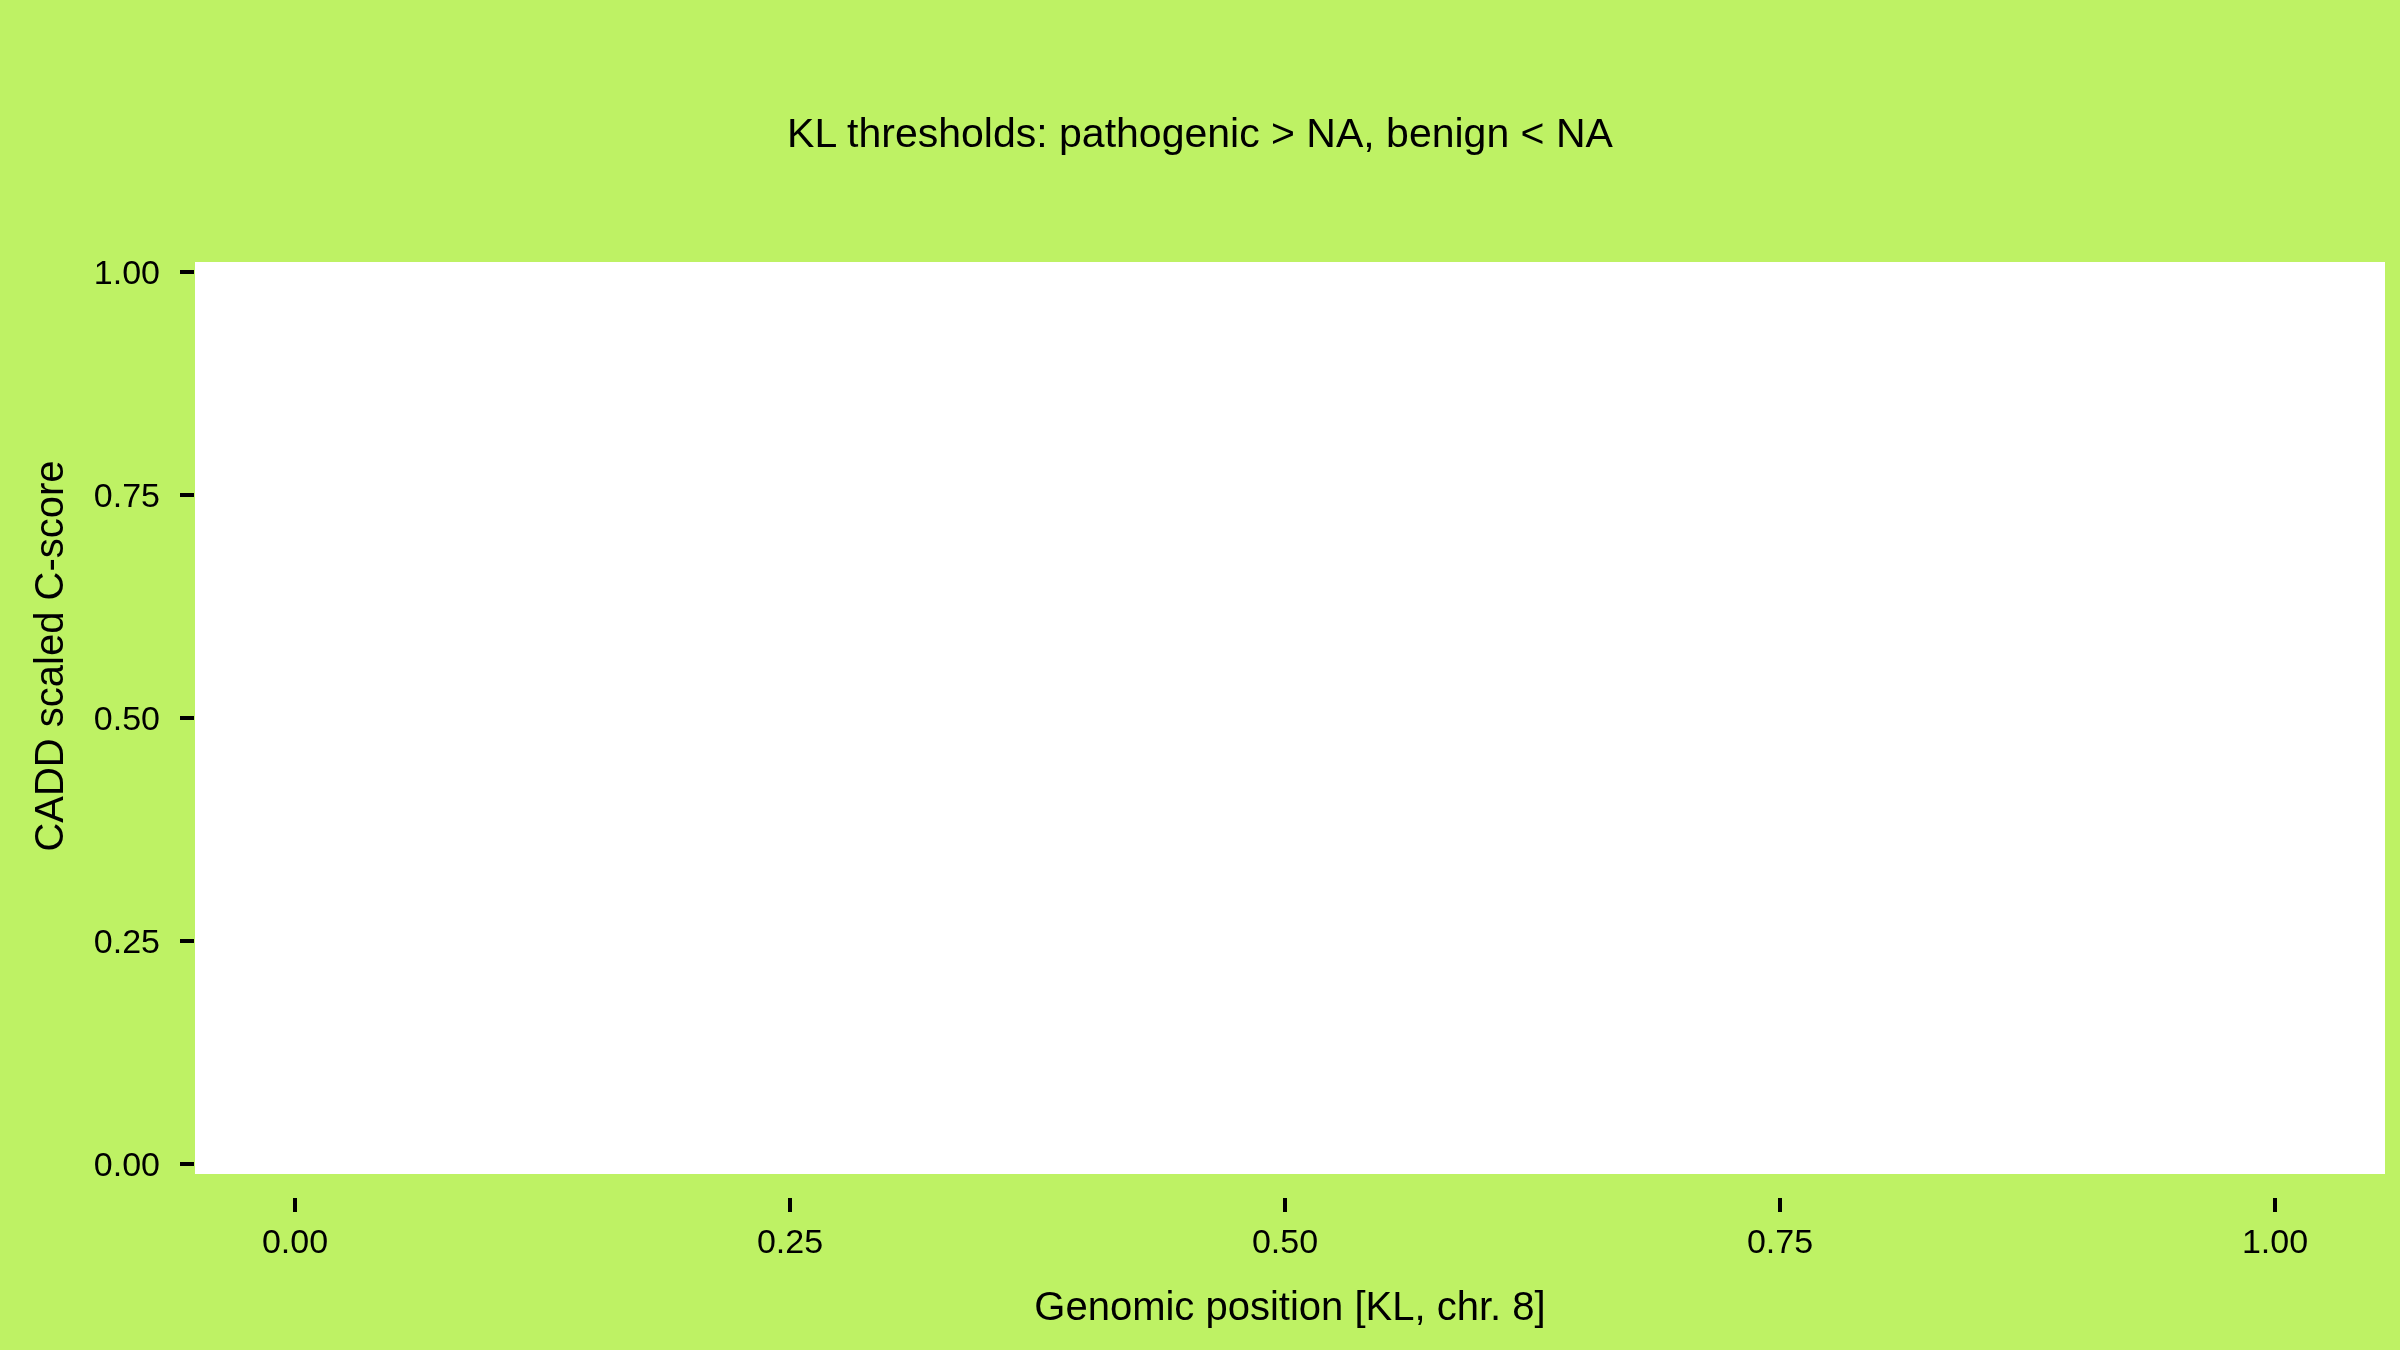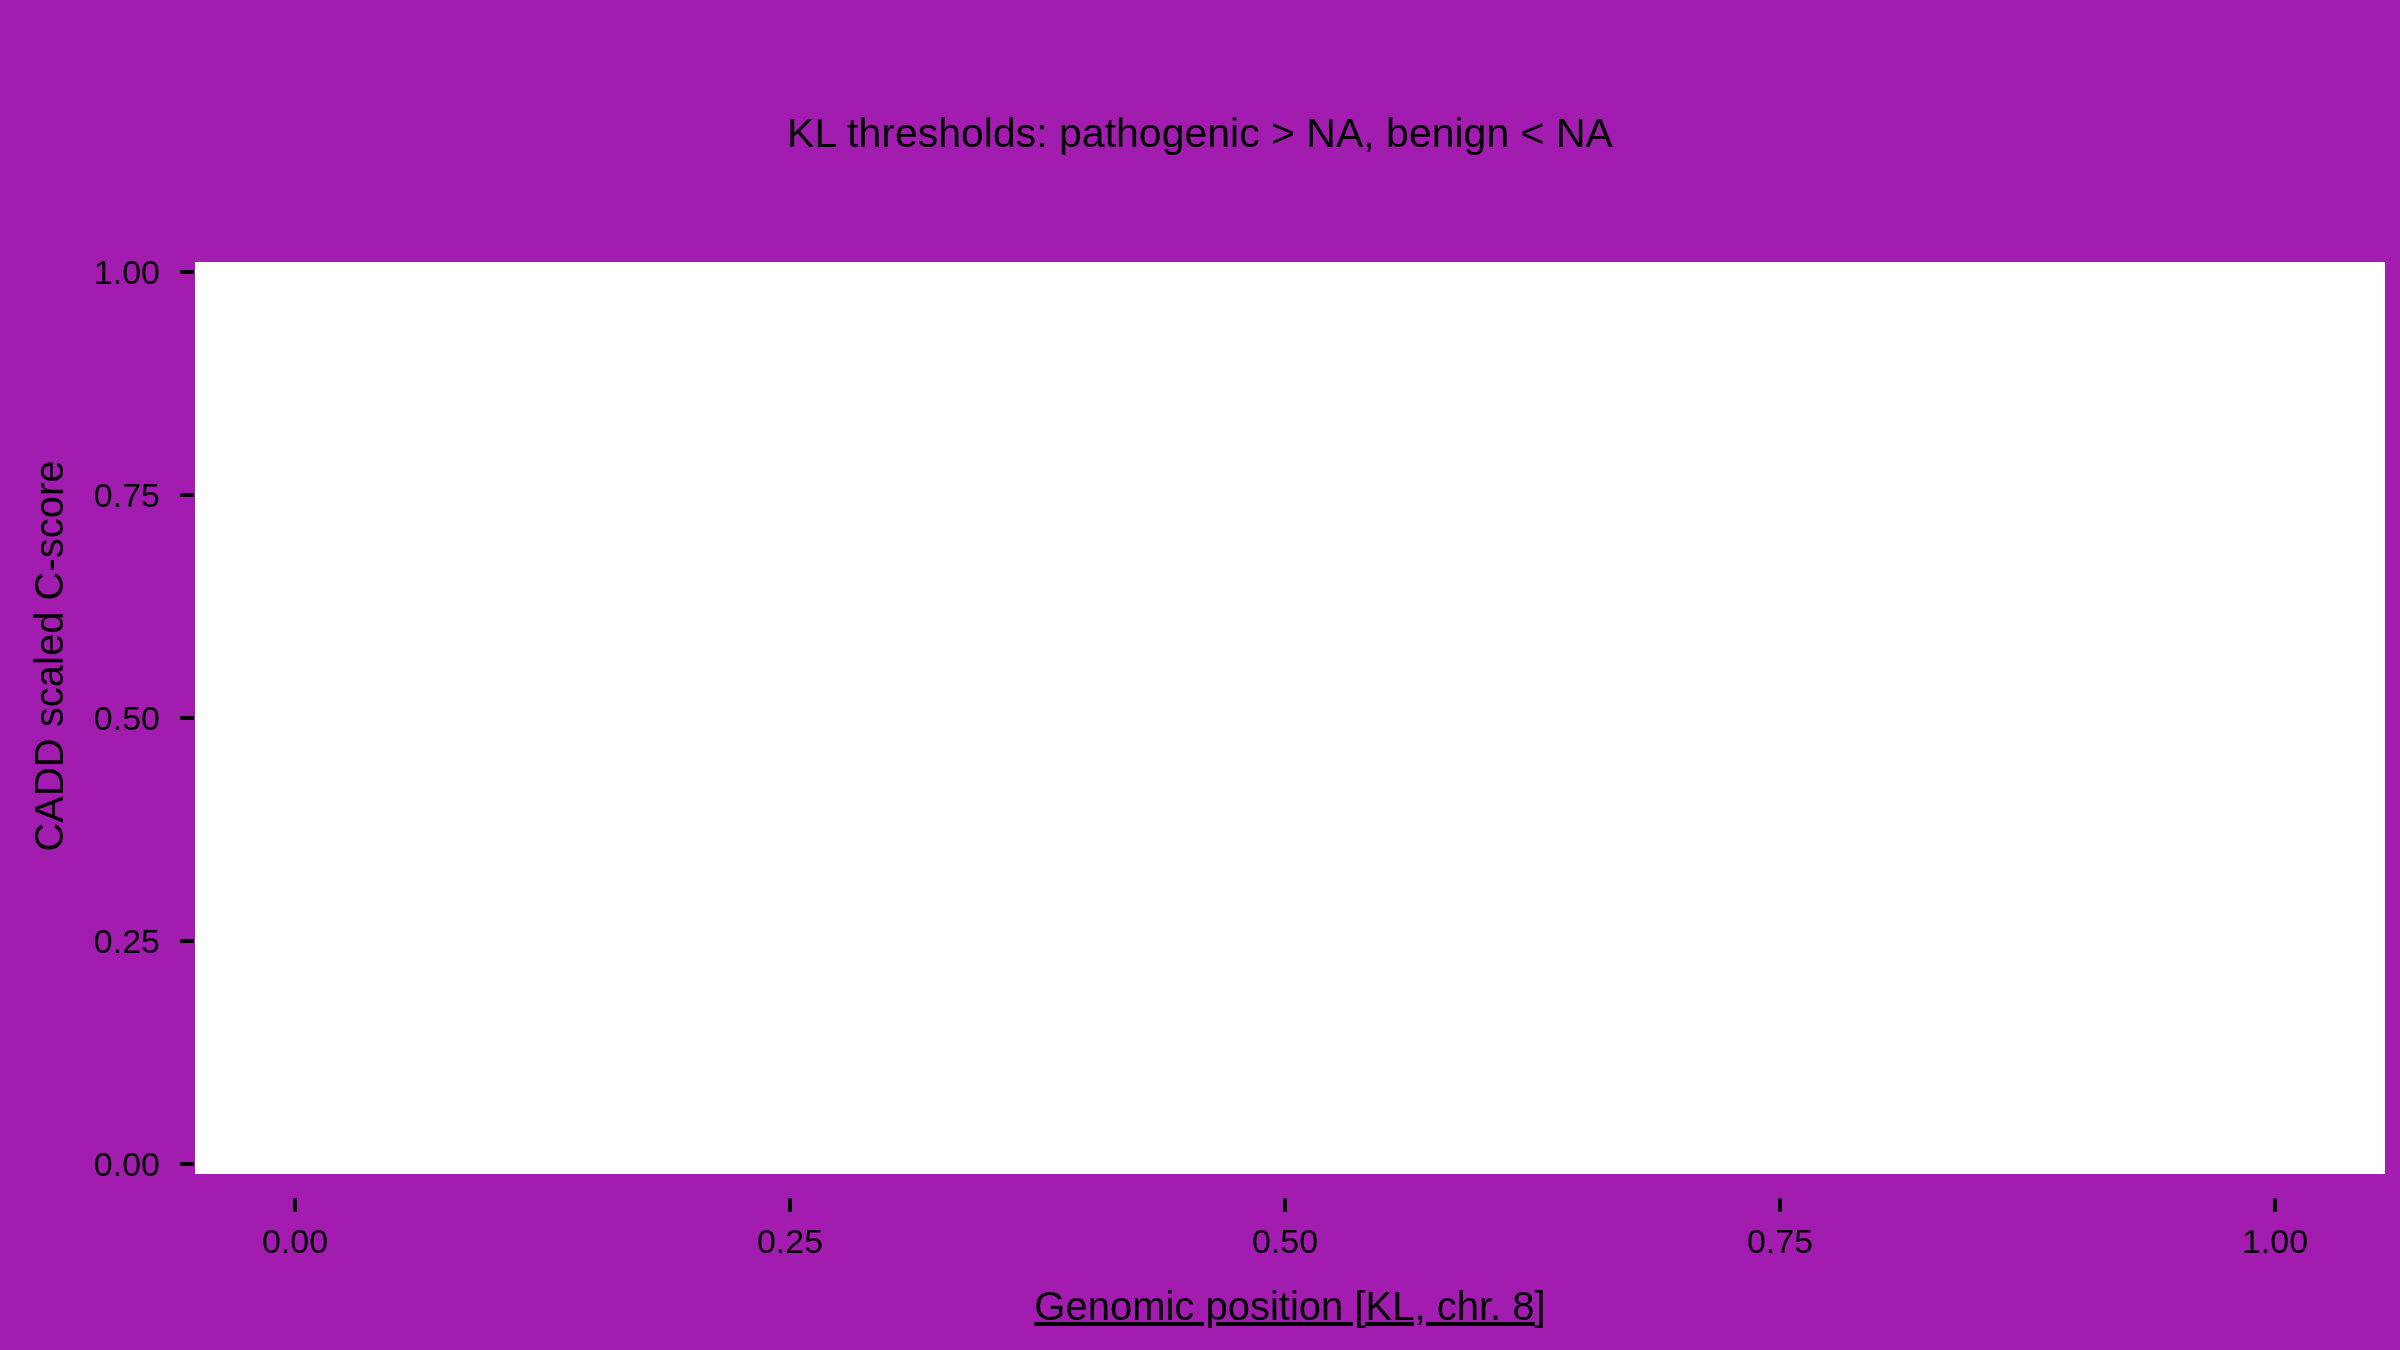--- a/index.html
+++ b/index.html
@@ -10,21 +10,21 @@
   body {
     font-family: "Liberation Sans", sans-serif;
     color: #000000;
     -webkit-font-smoothing: antialiased;
   }
 
   #plot {
     position: relative;
     width: 2400px;
     height: 1350px;
-    background: #a21caf;
+    background: #bef264;
     overflow: hidden;
   }
 
   
   .plot-title {
     position: absolute;
     left: 0;
     top: 6px;
     width: 2400px;
     text-align: center;
@@ -111,21 +111,20 @@
   .x-axis-title {
     position: absolute;
     left: 290px;
     top: 1283px;
     width: 2000px;
     text-align: center;
     font-size: 40px;
     line-height: 46px;
     color: #000000;
     white-space: nowrap;
-    text-decoration: underline;
   }
 </style>
 </head>
 <body>
 
 <div id="plot">
 
   <div class="plot-title">
     <span class="title-line">KL thresholds: pathogenic &gt; NA, benign &lt; NA</span>
     <span class="title-line">MAF benign &gt; n/a, cat: N1</span>

